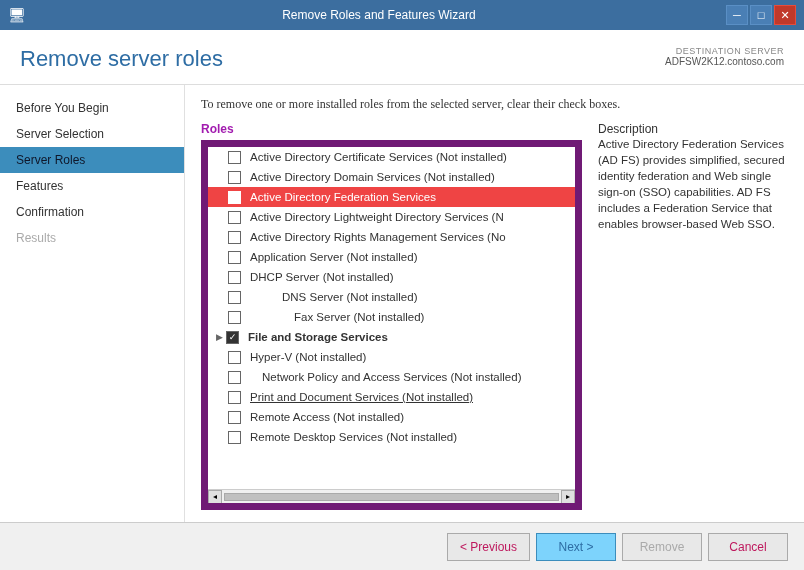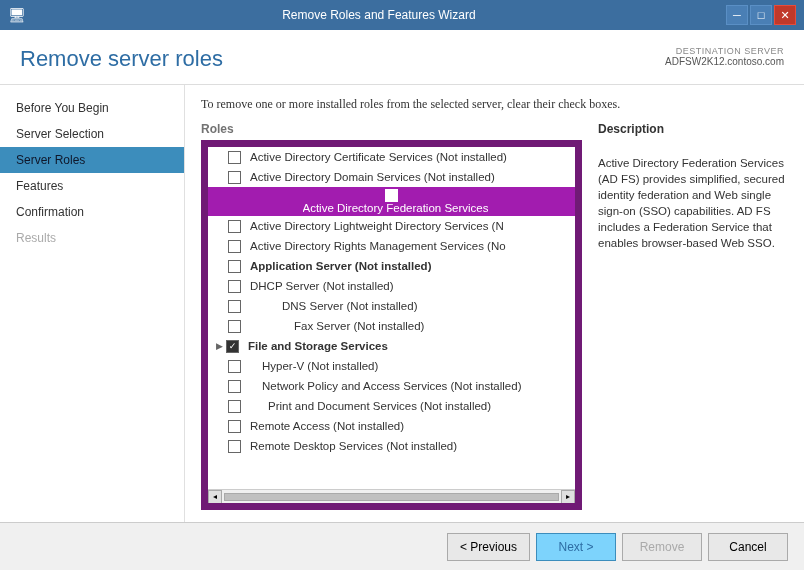--- a/index.html
+++ b/index.html
@@ -71,21 +71,21 @@
     .sidebar-item.disabled { color: #aaa; cursor: default; }
 
     
     .main-panel { flex: 1; display: flex; flex-direction: column; padding: 12px 16px; overflow: hidden; }
     .instruction-text { font-size: 12px; color: #333; margin-bottom: 10px; font-family: Liberation Serif, serif; }
 
     .panel-body { display: flex; flex: 1; gap: 16px; overflow: hidden; }
 
     
     .roles-section { display: flex; flex-direction: column; flex: 1; min-width: 0; }
-    .roles-label { font-size: 12px; font-weight: 600; color: #737373; margin-bottom: 4px; }
+    .roles-label { font-size: 12px; font-weight: 600; color: #a21caf; margin-bottom: 4px; }
     .roles-list-container {
       border: 7px solid #701a75;
       flex: 1;
       overflow: hidden;
       display: flex;
       flex-direction: column;
       background: white;
     }
     .roles-list-inner { flex: 1; overflow-y: auto; overflow-x: hidden; }
     .roles-list-inner::-webkit-scrollbar { width: 14px; }
@@ -94,21 +94,21 @@
 
     .role-item {
       display: flex;
       align-items: center;
       padding: 2px 4px 2px 8px;
       font-size: 11.5px;
       color: #333;
       min-height: 20px;
       cursor: pointer;
     }
-    .role-item.selected { background: #a21caf; color: white; flex-direction: column; }
+    .role-item.selected { background: #ef4444; color: white; }
     .role-item.selected .checkbox-box { border-color: white; background: white; }
 
     .checkbox-box {
       width: 13px; height: 13px;
       border: 1px solid #666;
       background: white;
       display: flex; align-items: center; justify-content: center;
       flex-shrink: 0;
       margin-right: 5px;
       font-size: 10px;
@@ -131,42 +131,42 @@
       width: 14px; height: 14px;
       background: #e0e0e0;
       border: 1px solid #aaa;
       display: flex; align-items: center; justify-content: center;
       font-size: 8px; cursor: pointer; flex-shrink: 0;
     }
     .scroll-h-thumb { flex: 1; height: 8px; margin: 0 2px; background: #c0c0c0; border: 1px solid #aaa; }
 
     
     .description-section { width: 190px; flex-shrink: 0; }
-    .desc-label { font-size: 12px; font-weight: 700; color: #333; margin-bottom: 19px; }
+    .desc-label { font-size: 12px; font-weight: 400; color: #333; margin-bottom: 0; }
     .desc-text { font-size: 11.5px; color: #333; line-height: 1.4; }
 
     
     .footer {
       background: #f0f0f0;
       border-top: 1px solid #ccc;
       padding: 8px 16px;
       display: flex;
       justify-content: flex-end;
       align-items: center;
       gap: 6px;
       height: 48px;
     }
     .footer-btn {
       min-width: 80px;
       height: 28px;
       padding: 0 12px;
       font-size: 12px;
       border: 1px solid #aaa;
       background: #e8e8e8;
-      color: #000000;
+      color: #be185d;
       cursor: pointer;
       display: flex; align-items: center; justify-content: center;
     }
     .footer-btn.primary {
       background: #7dd3fc;
       border-color: #3c8dbc;
       color: #2e6da4;
     }
     .footer-btn.disabled { color: #aaa; cursor: default; }
   </style>
@@ -233,21 +233,21 @@
                   <span style="margin-left: 4px; overflow: hidden; text-overflow: ellipsis; white-space: nowrap;">Active Directory Lightweight Directory Services (N</span>
                 </div>
                 <div class="role-item">
                   <span style="width: 12px; display: inline-block; flex-shrink: 0;"></span>
                   <div class="checkbox-box"></div>
                   <span style="margin-left: 4px; overflow: hidden; text-overflow: ellipsis; white-space: nowrap;">Active Directory Rights Management Services (No</span>
                 </div>
                 <div class="role-item">
                   <span style="width: 12px; display: inline-block; flex-shrink: 0;"></span>
                   <div class="checkbox-box"></div>
-                  <span style="margin-left: 4px; overflow: hidden; text-overflow: ellipsis; white-space: nowrap; font-weight: bold;">Application Server (Not installed)</span>
+                  <span style="margin-left: 4px; overflow: hidden; text-overflow: ellipsis; white-space: nowrap;">Application Server (Not installed)</span>
                 </div>
                 <div class="role-item">
                   <span style="width: 12px; display: inline-block; flex-shrink: 0;"></span>
                   <div class="checkbox-box"></div>
                   <span style="margin-left: 4px; overflow: hidden; text-overflow: ellipsis; white-space: nowrap;">DHCP Server (Not installed)</span>
                 </div>
                 <div class="role-item">
                   <span style="width: 12px; display: inline-block; flex-shrink: 0;"></span>
                   <div class="checkbox-box"></div>
                   <span style="margin-left: 4px; overflow: hidden; text-overflow: ellipsis; white-space: nowrap; padding-left: 32px;">DNS Server (Not installed)</span>
@@ -260,31 +260,31 @@
                 <div class="role-item has-children">
                   <span class="expand-icon">▶</span>
                   <div class="checkbox-box checkbox-checked">
                     <span class="checkbox-check">✓</span>
                   </div>
                   <span style="margin-left: 4px; overflow: hidden; text-overflow: ellipsis; white-space: nowrap; font-weight: 600;">File and Storage Services</span>
                 </div>
                 <div class="role-item">
                   <span style="width: 12px; display: inline-block; flex-shrink: 0;"></span>
                   <div class="checkbox-box"></div>
-                  <span style="margin-left: 16px; overflow: hidden; text-overflow: ellipsis; white-space: nowrap; text-align: right;">Hyper-V (Not installed)</span>
+                  <span style="margin-left: 4px; overflow: hidden; text-overflow: ellipsis; white-space: nowrap; text-align: right;">Hyper-V (Not installed)</span>
                 </div>
                 <div class="role-item">
                   <span style="width: 12px; display: inline-block; flex-shrink: 0;"></span>
                   <div class="checkbox-box"></div>
                   <span style="margin-left: 16px; overflow: hidden; text-overflow: ellipsis; white-space: nowrap;">Network Policy and Access Services (Not installed)</span>
                 </div>
                 <div class="role-item">
                   <span style="width: 12px; display: inline-block; flex-shrink: 0;"></span>
                   <div class="checkbox-box"></div>
-                  <span style="margin-left: 22px; overflow: hidden; text-overflow: ellipsis; white-space: nowrap;">Print and Document Services (Not installed)</span>
+                  <span style="margin-left: 4px; overflow: hidden; text-overflow: ellipsis; white-space: nowrap; text-decoration: underline;">Print and Document Services (Not installed)</span>
                 </div>
                 <div class="role-item">
                   <span style="width: 12px; display: inline-block; flex-shrink: 0;"></span>
                   <div class="checkbox-box"></div>
                   <span style="margin-left: 4px; overflow: hidden; text-overflow: ellipsis; white-space: nowrap;">Remote Access (Not installed)</span>
                 </div>
                 <div class="role-item">
                   <span style="width: 12px; display: inline-block; flex-shrink: 0;"></span>
                   <div class="checkbox-box"></div>
                   <span style="margin-left: 4px; overflow: hidden; text-overflow: ellipsis; white-space: nowrap;">Remote Desktop Services (Not installed)</span>

